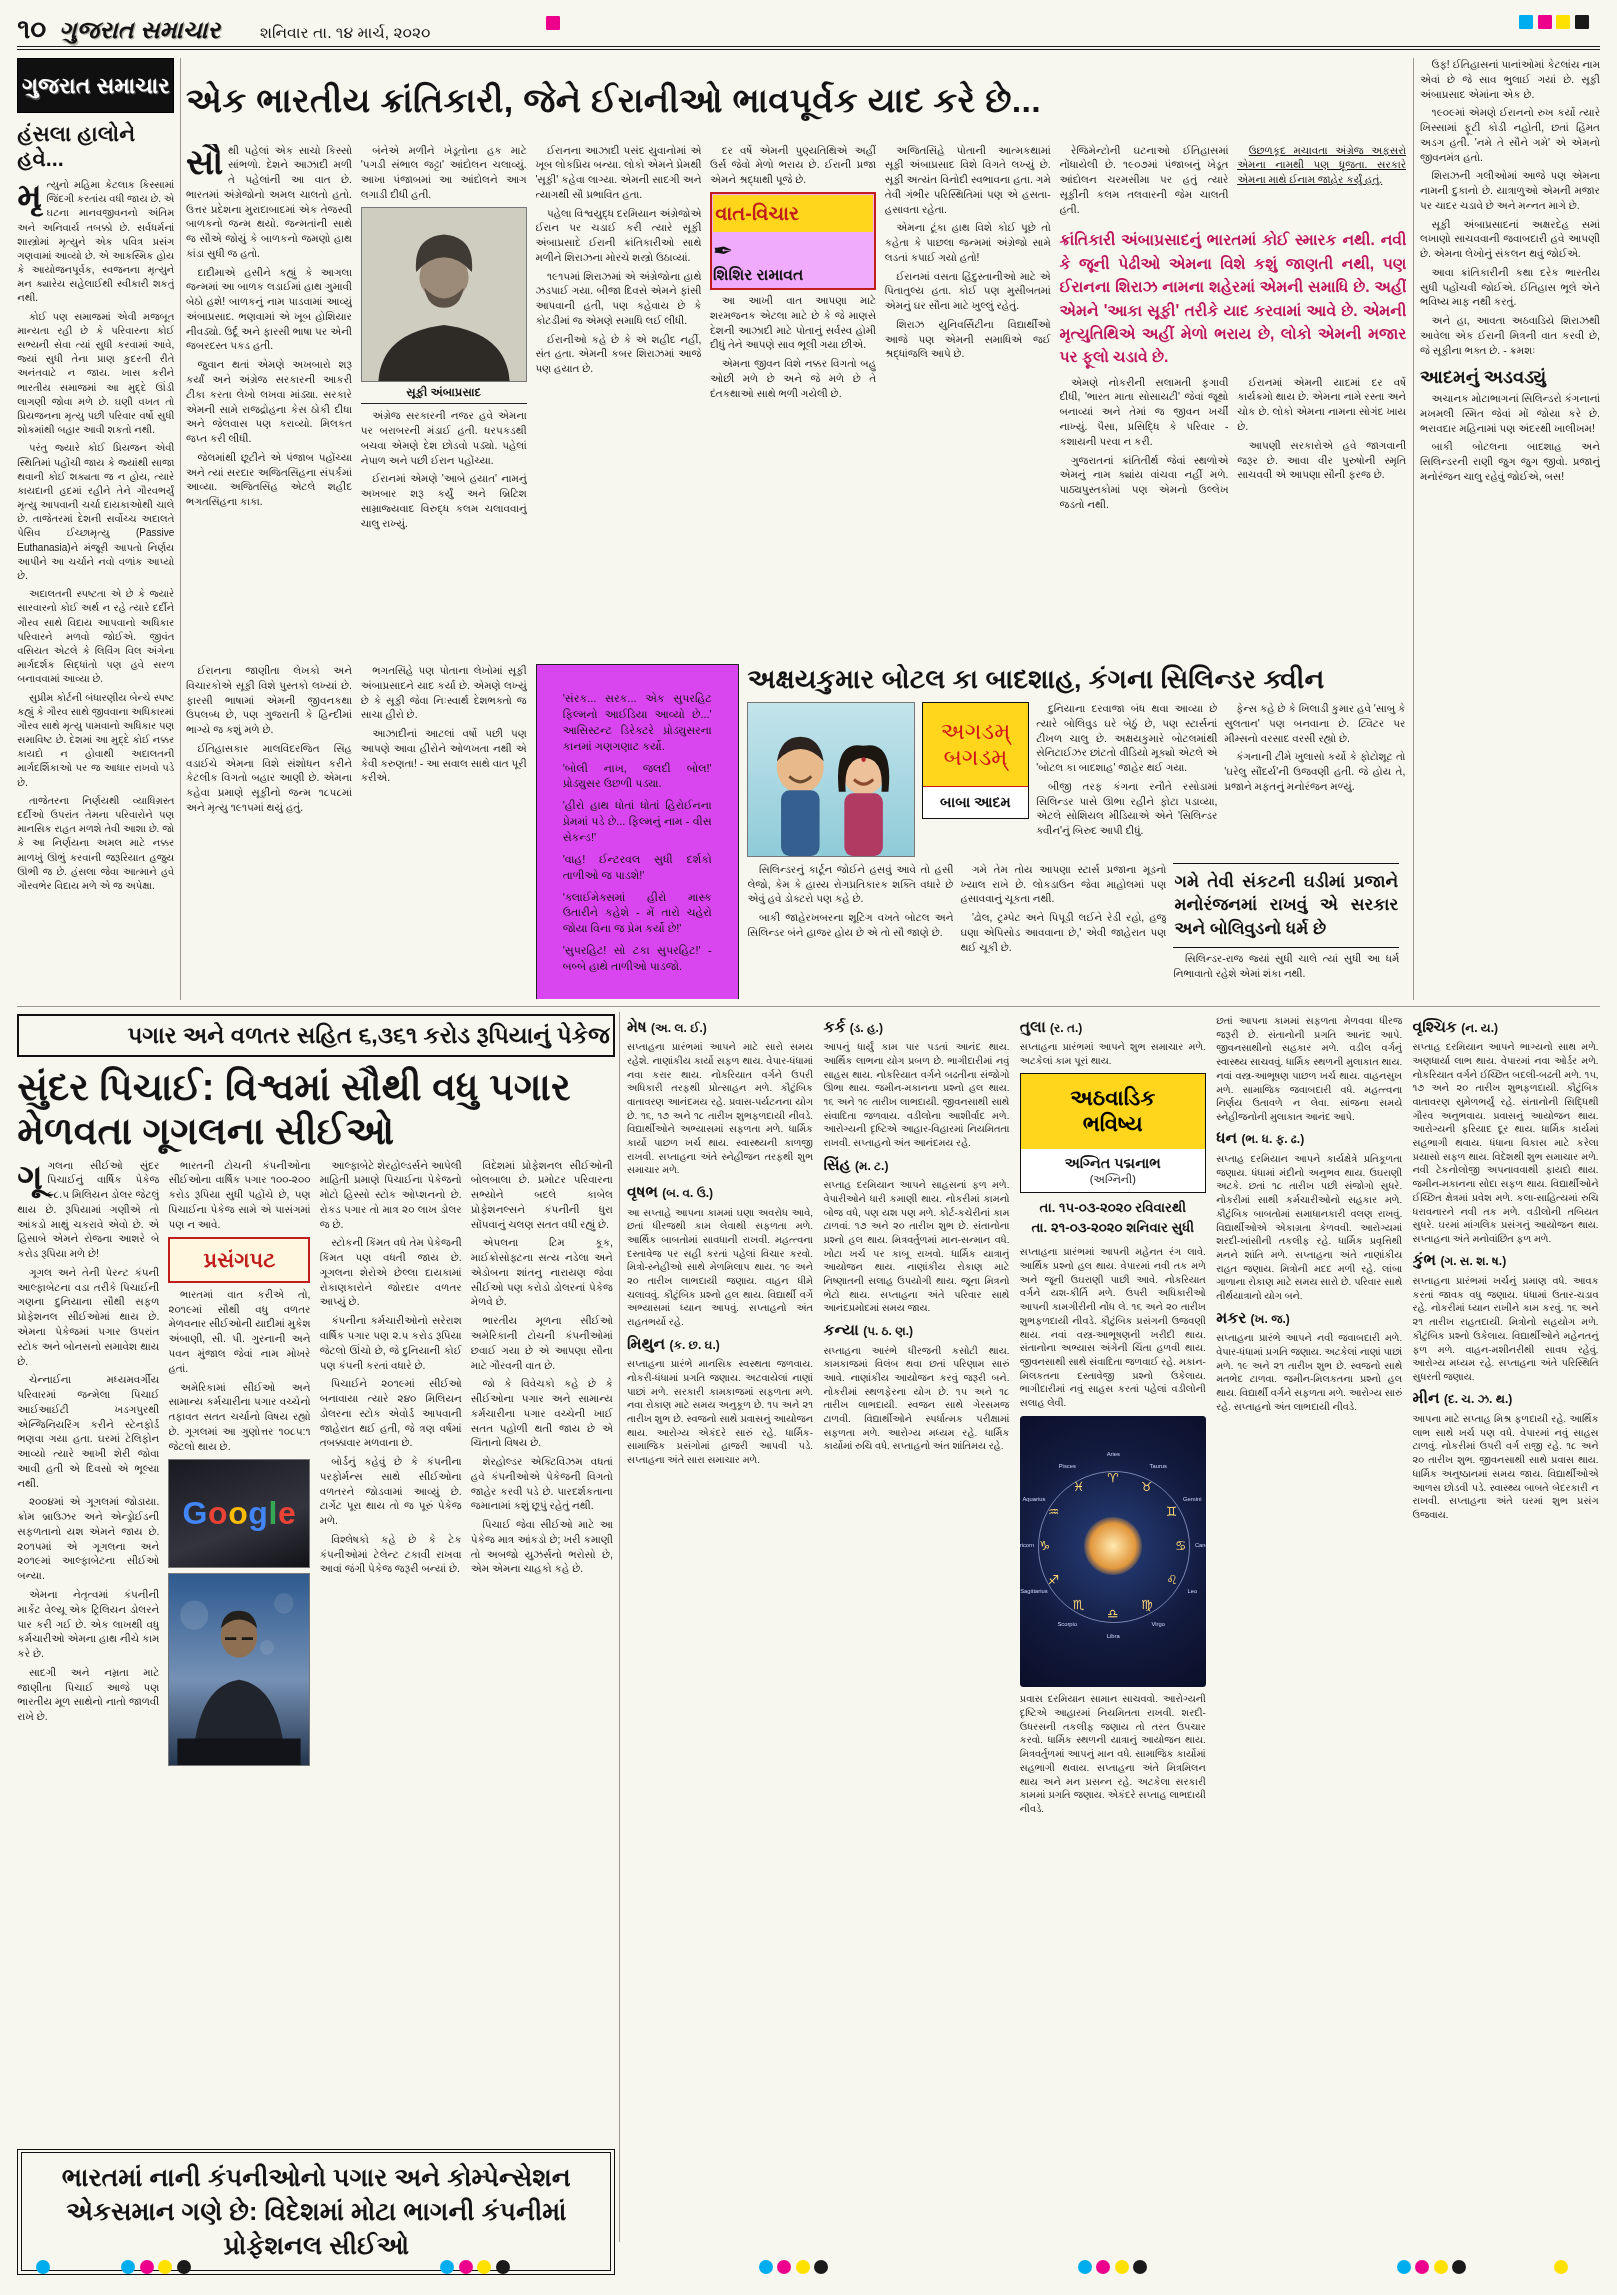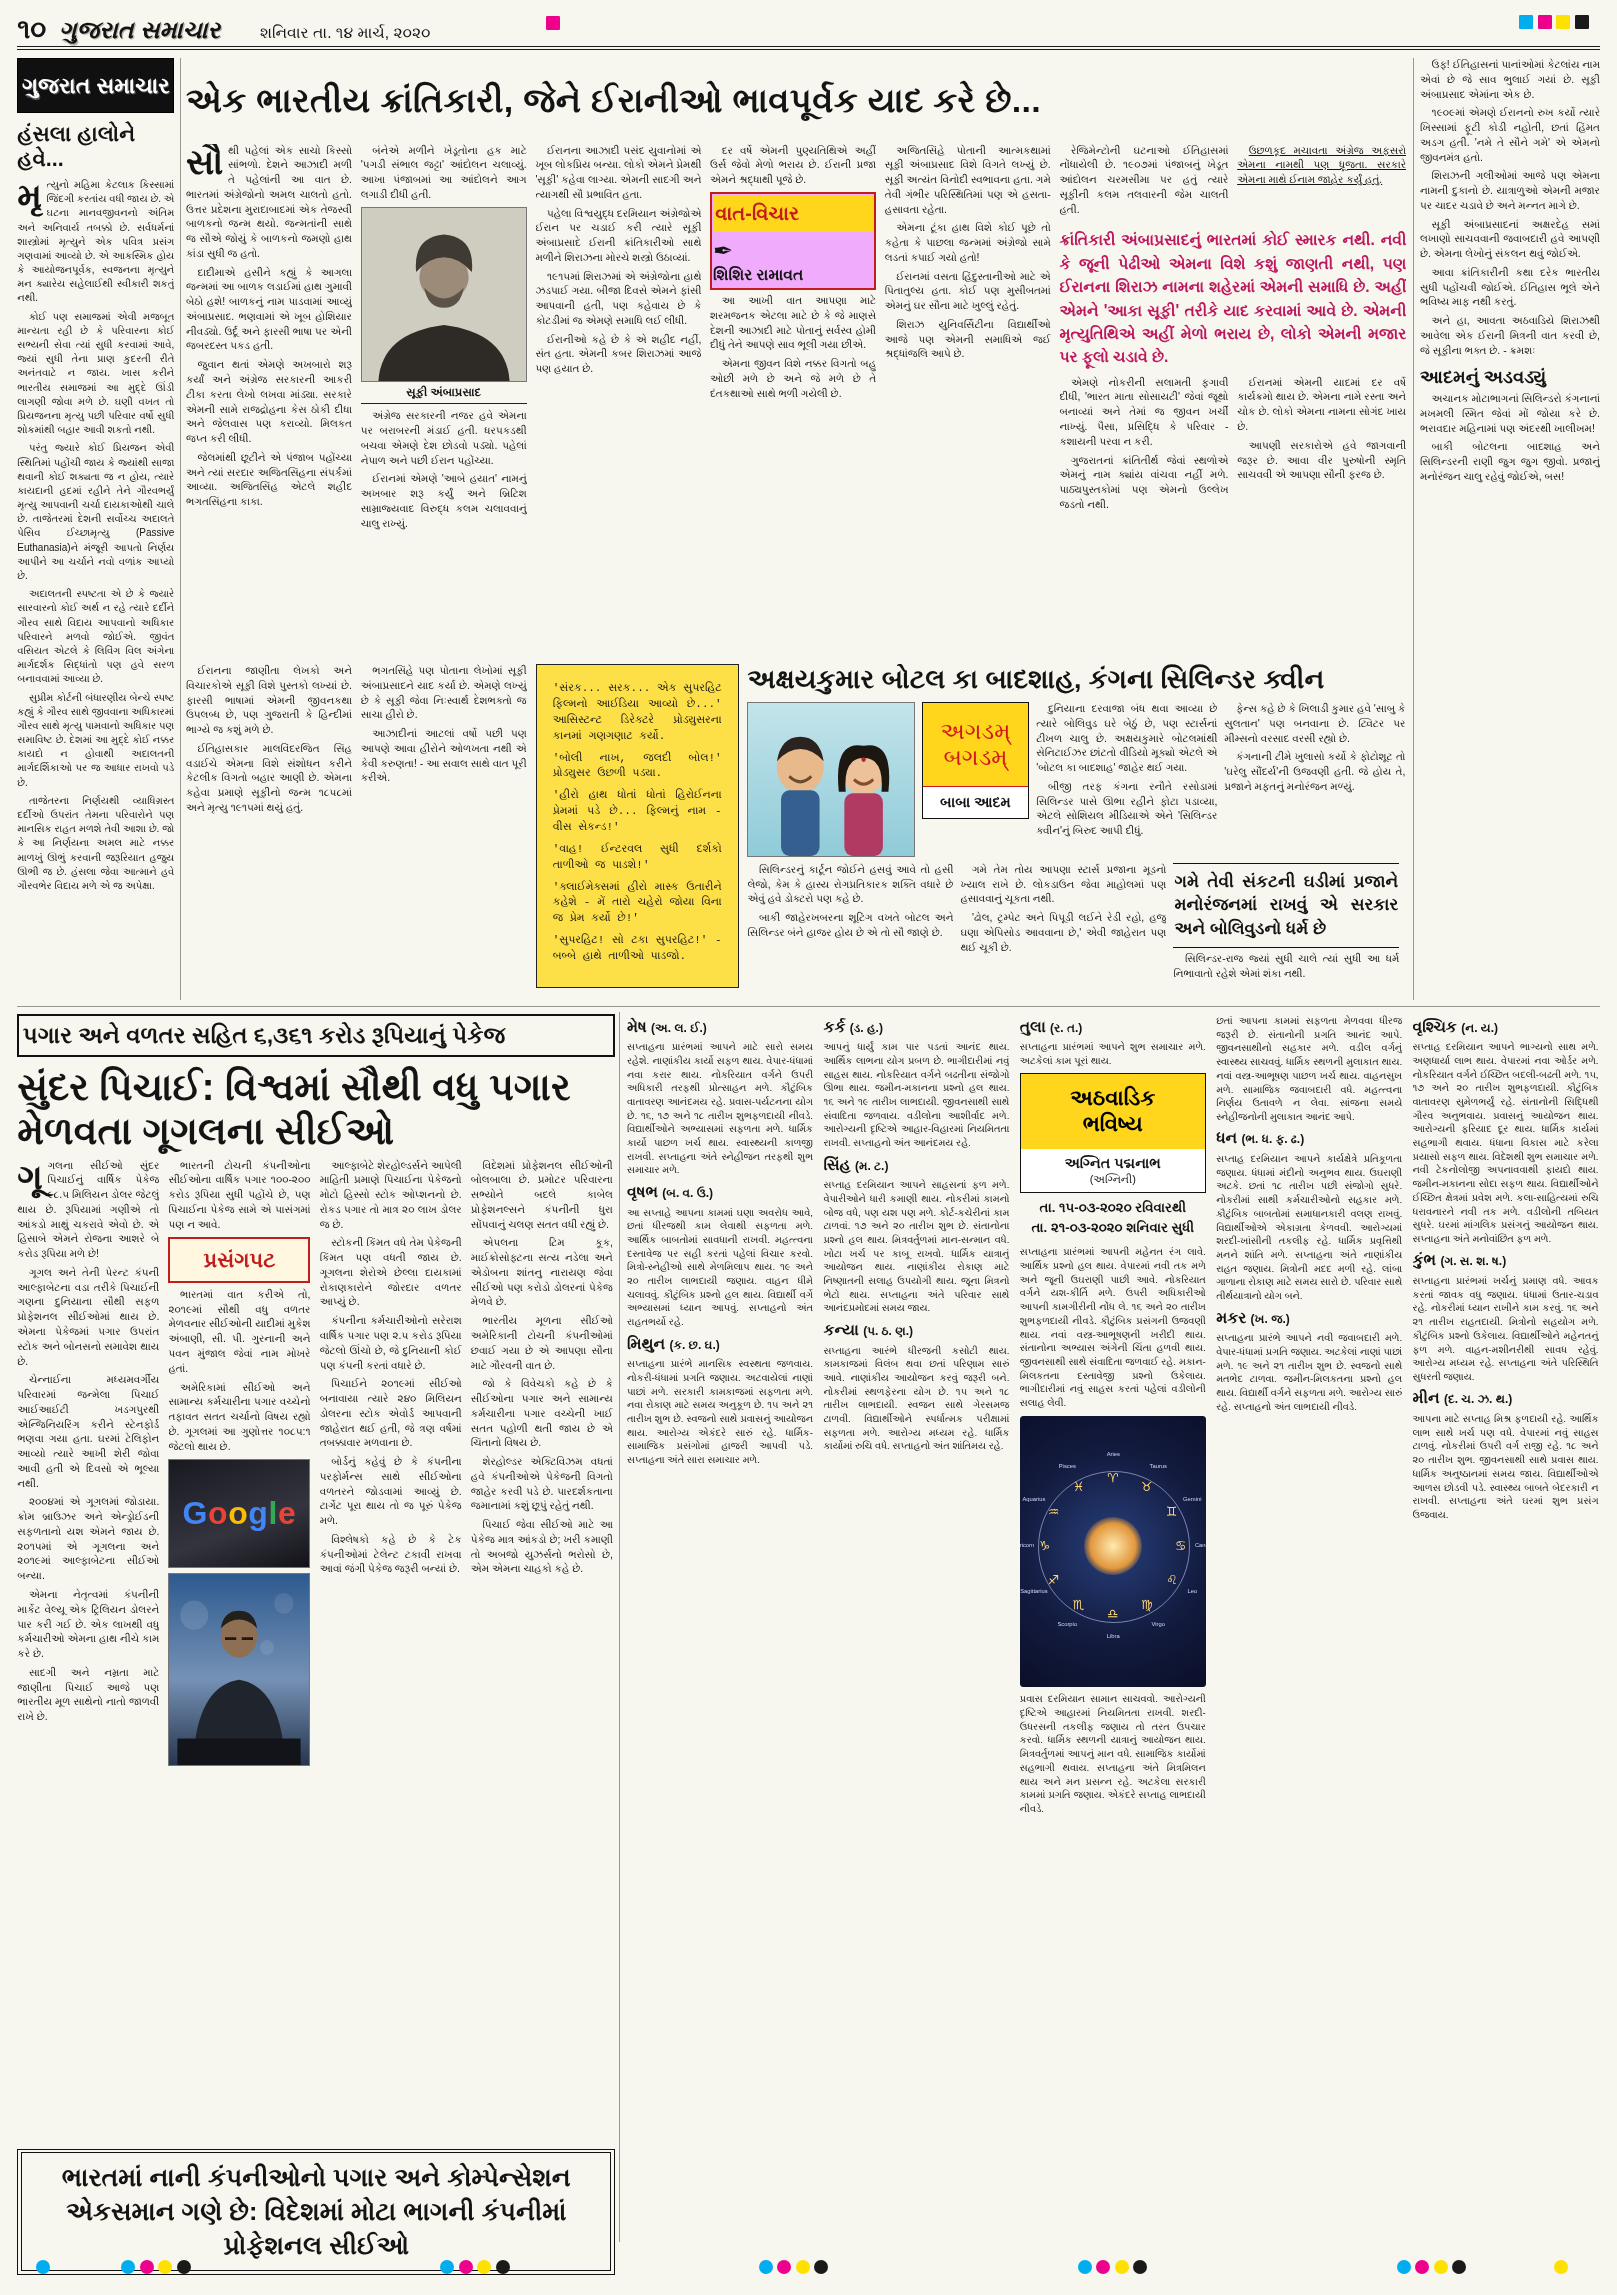--- a/index.html
+++ b/index.html
@@ -30,31 +30,31 @@
   .lead-head{font-size:34px;font-weight:bold;letter-spacing:0.3px;}
   .amba-img{height:173px;background:linear-gradient(180deg,#d9d7cc,#b5b3a8);border:0.6px solid #777;}
   .amba-cap{font-size:11.6px;font-weight:bold;text-align:center;padding:3.5px 0;border-bottom:1.2px solid #222;}
   .vaat{border:2.3px solid #c21d1d;text-align:left;padding:1px;margin:4.6px 0;background:#f0abfc;}
   .vaat-title{background:#ffd61c;color:#c21d1d;font-weight:bold;font-size:19.6px;padding:7px 2.3px;}
   .vaat-pen{font-size:24px;margin:4.6px 0 1.2px 0;}
   .vaat-author{font-weight:bold;font-size:15.6px;padding-bottom:2.3px;}
   .pq{color:#be185d;font-weight:bold;font-size:15.6px;line-height:1.5;text-align:justify;margin:7px 0;}
   .subhead{font-size:18px;font-weight:bold;margin:8px 0 4.6px 0;}
   
-  .comicbox{border:1.2px solid #222;padding:16px;background:#fde047;font-family:Liberation Mono, monospace;}
+  .comicbox{border:1.2px solid #222;padding:26px;background:#d946ef;}
   .comicbox p{font-size:11px;line-height:1.45;margin:0 0 5.8px 0;text-align:justify;}
   
   .ak-head{font-size:26.6px;font-weight:bold;margin:0 0 7px 0;}
   .cartoon{height:153px;border:0.6px solid #777;background:linear-gradient(180deg,#c3e4eb,#8fcbd8);position:relative;overflow:hidden;}
   .agadam{border:1.7px solid #111;text-align:center;background:#fff;}
   .ag-top{background:#ffd61c;color:#d01818;font-weight:400;font-size:23px;line-height:1.15;padding:15px 3.5px;}
   .ag-author{font-weight:bold;font-size:14.4px;padding:7px 2.3px;border-top:1.7px solid #d01818;}
   .akquote{font-weight:bold;font-size:17px;line-height:1.4;text-align:justify;border-top:1.7px solid #111;border-bottom:1.7px solid #111;padding:5.8px 1.2px;margin-bottom:4.6px;}
   
-  .kicker{border:2.3px solid #111;font-size:23px;font-weight:bold;text-align:left;padding:5.8px 3.5px;}
+  .kicker{border:2.3px solid #111;font-size:23px;font-weight:bold;text-align:right;padding:5.8px 3.5px;}
   .pich-head{font-size:38px;font-weight:800;line-height:1.16;margin:8px 0 5.8px 0;}
   .prasang{border:2.3px double #c21d1d;padding:9.2px;text-align:center;font-size:21px;font-weight:bold;color:#c21d1d;background:#fff7df;margin:4.6px 0;}
   .google-img{height:107px;border:0.6px solid #777;background:linear-gradient(160deg,#191920,#34343f 60%,#121217);
               display:flex;align-items:center;justify-content:center;margin:4.6px 0;}
   .gword span{font-size:32px;font-weight:bold;letter-spacing:0.6px;}
   .pichai-img{height:191px;border:0.6px solid #777;background:linear-gradient(180deg,#2e5a8f,#7591b5 55%,#26364e);
               position:relative;overflow:hidden;margin:4.6px 0;}
   .footban{border:1.2px solid #111;padding:2.9px;margin-top:8px;}
   .footban-in{border:1.2px solid #111;font-size:25.4px;font-weight:800;text-align:center;line-height:1.32;padding:8px 7px;}
   

